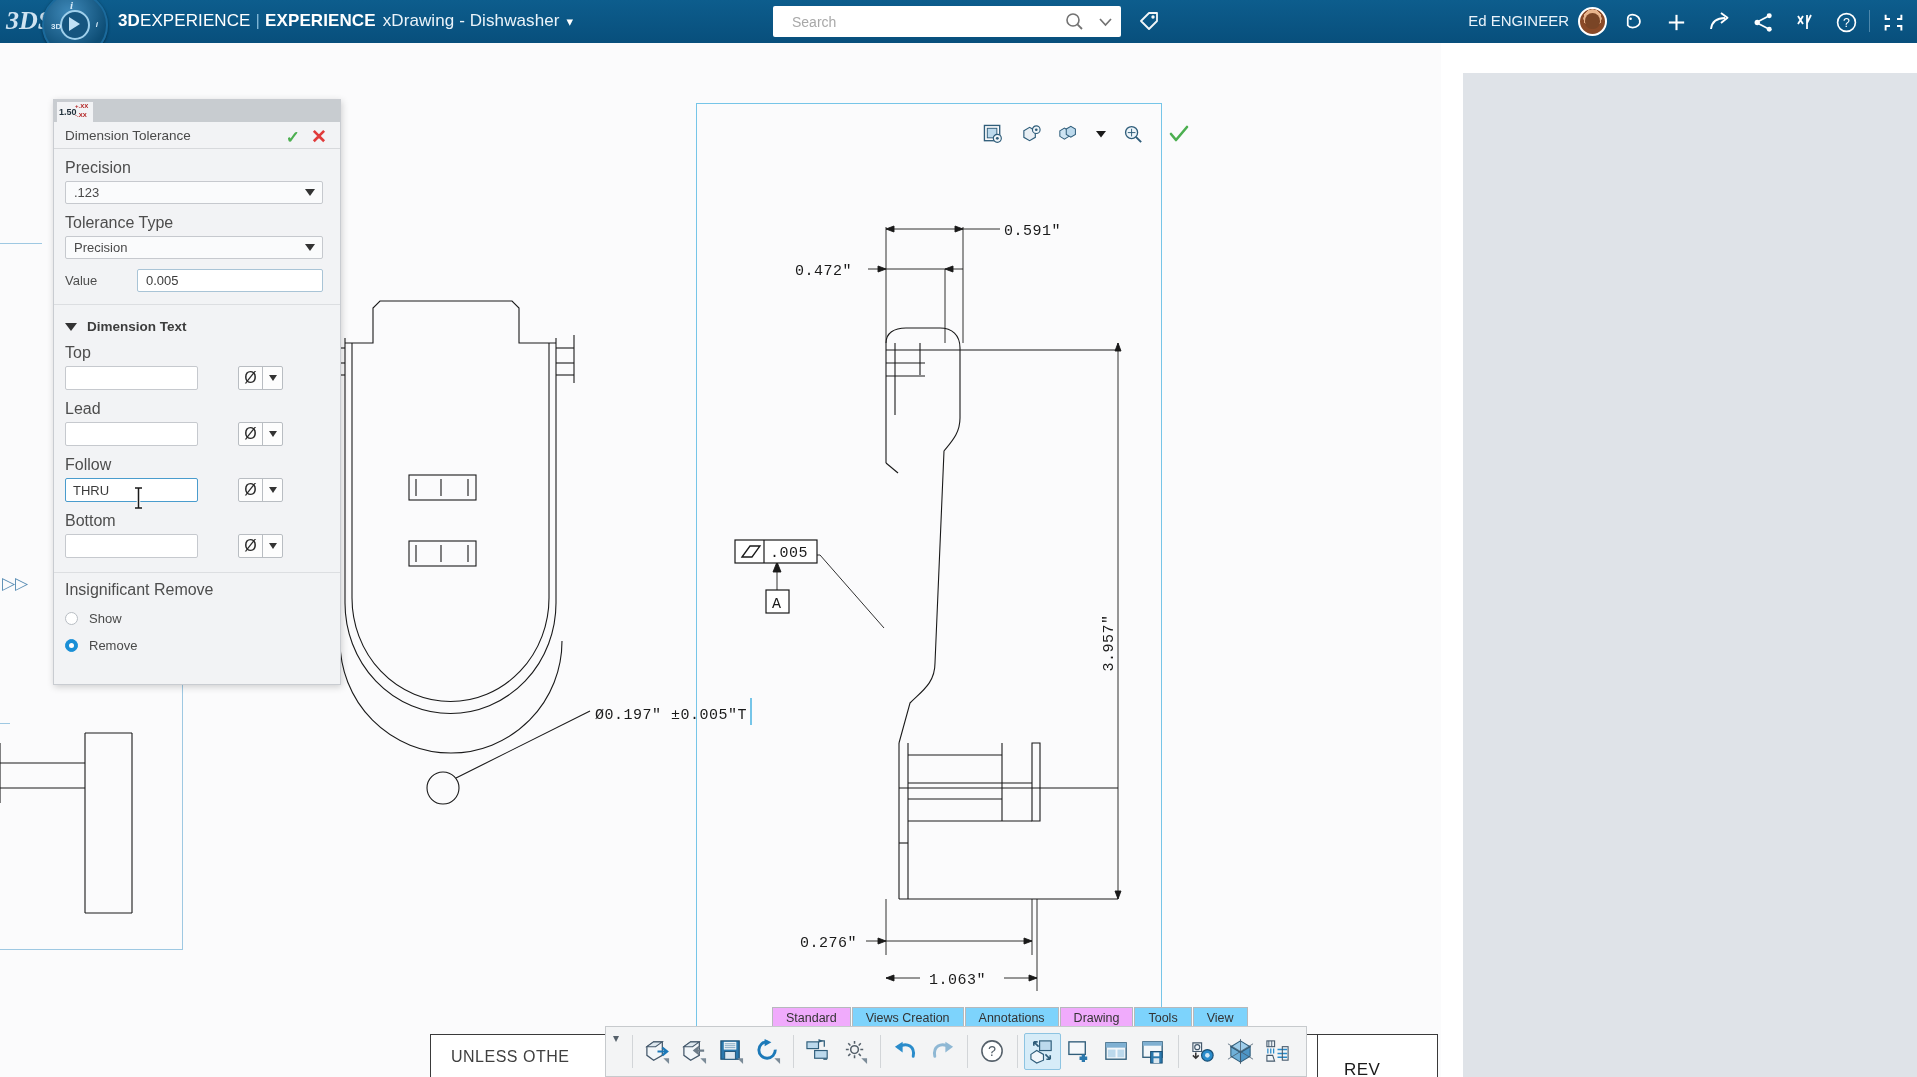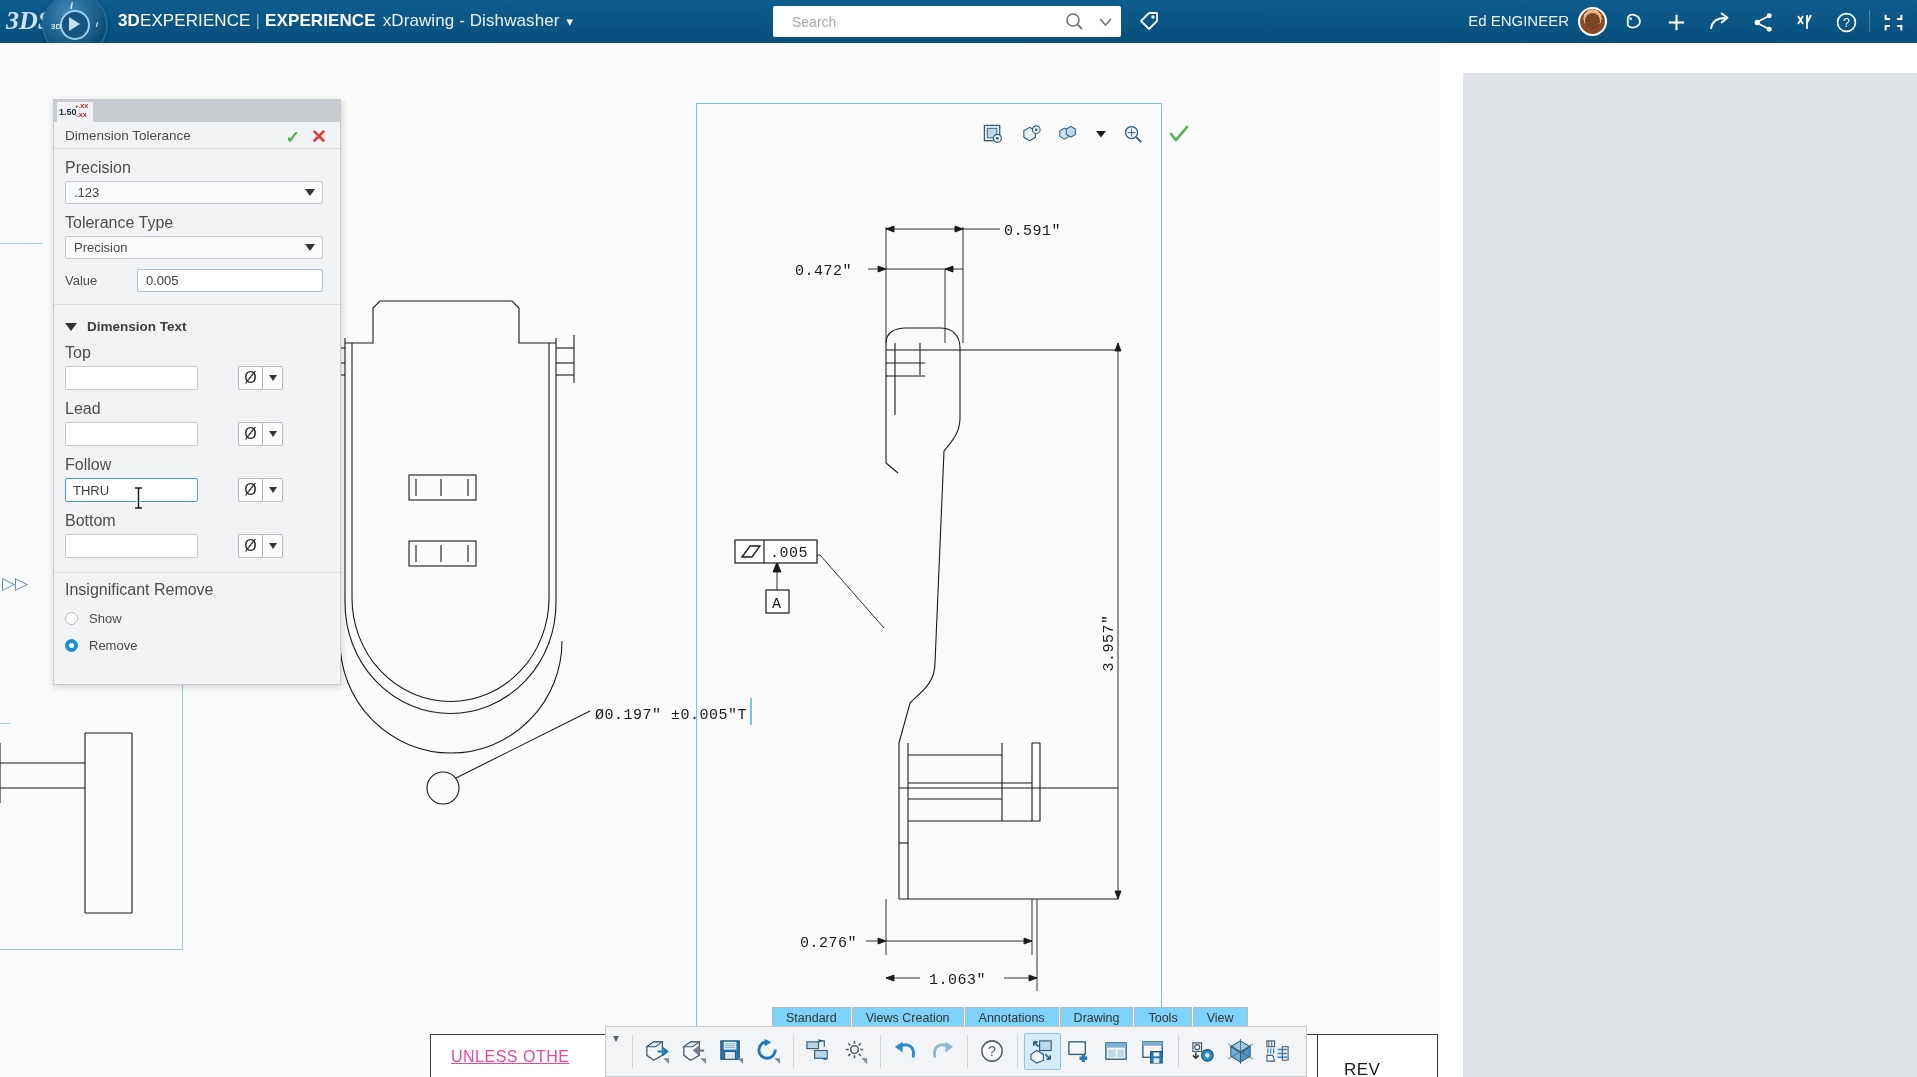--- a/index.html
+++ b/index.html
@@ -256,21 +256,21 @@
   
   #bottom-tabs {
     position: absolute; left: 772px; top: 1006px;
     height: 21px; display: flex; align-items: flex-end; z-index: 20;
   }
   #bottom-tabs .tb {
     height: 20px; padding: 0 13px; font-size: 12.5px; color: #333;
     background: #7dd3fc; border: 1px solid #b6b9bc; border-bottom: none;
     display: flex; align-items: center; margin-right: 1px;
   }
-  #bottom-tabs .tb.active { background: #7dd3fc; border-color: #b6b9bc; }
+  #bottom-tabs .tb.active { background: #f0abfc; border-color: #b6b9bc; }
   #bottom-toolbar {
     position: absolute; left: 605px; top: 1026px;
     width: 702px; height: 51px;
     background: #f3f4f5; border: 1px solid #c7cacd;
     display: flex; align-items: center; z-index: 20;
   }
   #bottom-toolbar .chev {
     width: 20px; display: flex; align-items: flex-start; justify-content: center;
     color: #55606a; font-size: 12px; height: 100%; padding-top: 4px;
   }
@@ -284,22 +284,22 @@
 
   
   #titleblock {
     position: absolute; left: 430px; top: 1034px;
     width: 1008px; height: 43px;
     border-top: 1px solid #3a3a3a; border-left: 1px solid #3a3a3a;
     background: #ffffff; z-index: 10;
   }
   #tb-unless {
     position: absolute; left: 20px; top: 13px;
-    font-size: 16px; color: #ec4899; letter-spacing: .5px;
-    font-family: "Liberation Sans", sans-serif; white-space: nowrap; text-decoration: underline;
+    font-size: 16px; color: #404040; letter-spacing: .5px;
+    font-family: "Liberation Sans", sans-serif; white-space: nowrap;
   }
   #tb-rev {
     position: absolute; left: 1344px; top: 1060px;
     font-size: 17px; color: #1a1a1a; letter-spacing: .5px; z-index: 12;
   }
   .tbline { position: absolute; background: #3a3a3a; z-index: 11; }
 
   
   #dwg { position: absolute; left: 0; top: 0; width: 1441px; height: 1034px; }
   .dimtext {

